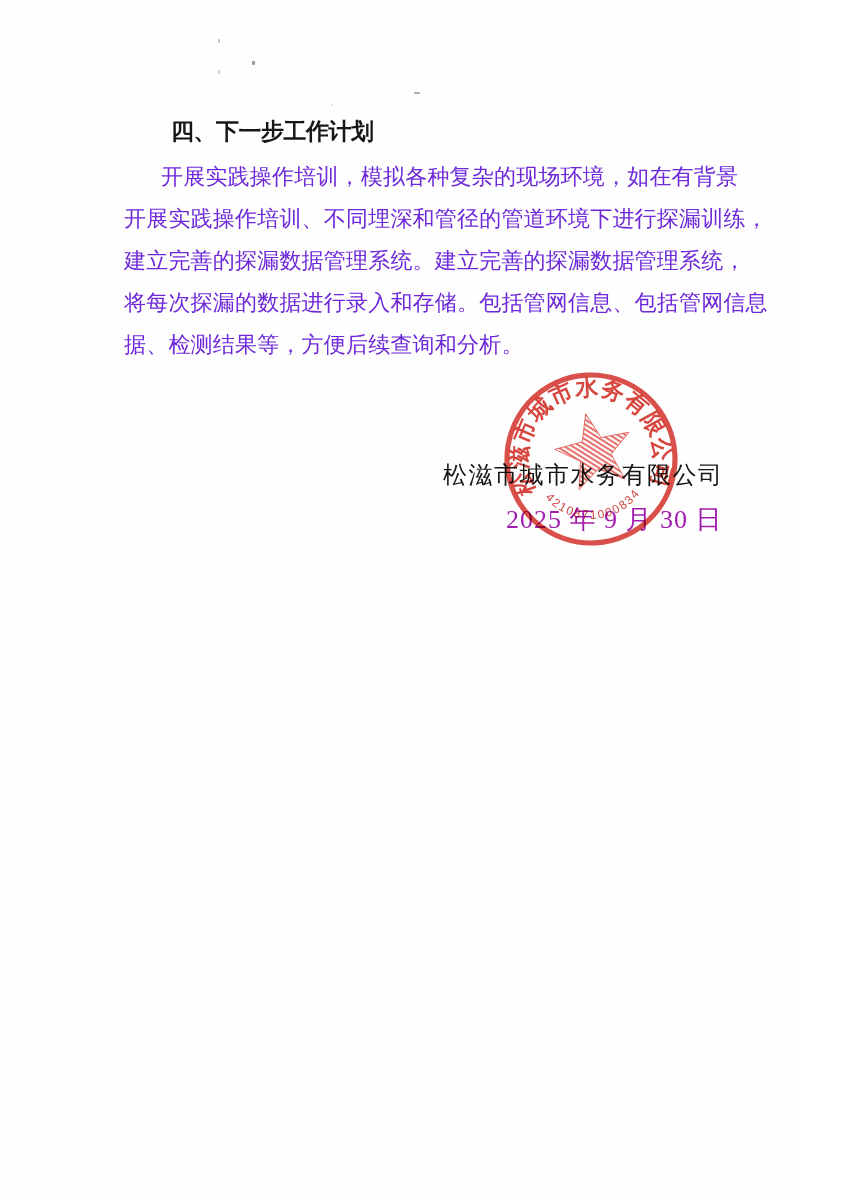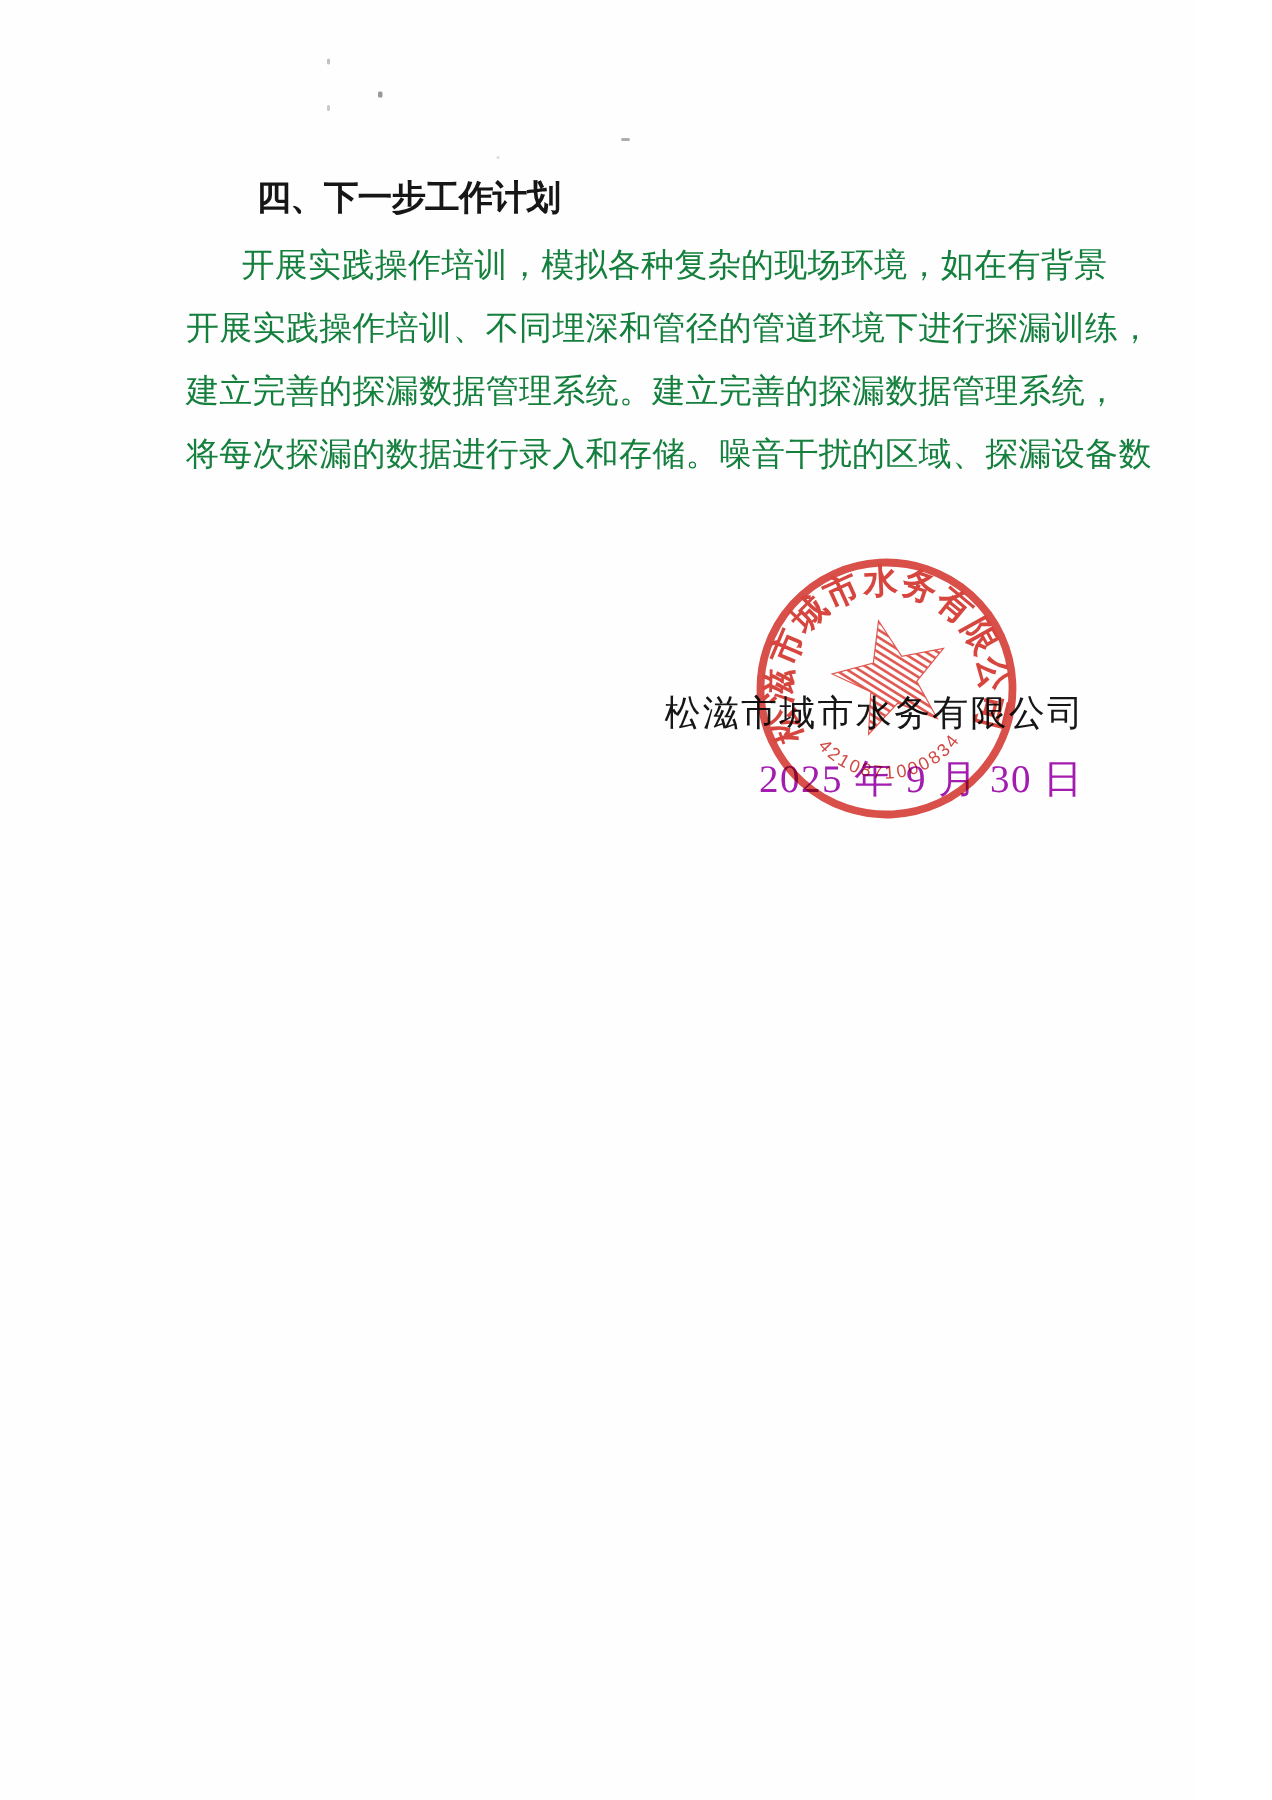--- a/index.html
+++ b/index.html
@@ -29,21 +29,21 @@
     white-space: nowrap;
   }
   .paragraph {
     position: absolute;
     left: 124px;
     top: 156px;
     width: 612px;
     font-size: 22px;
     line-height: 42px;
     letter-spacing: 0.2px;
-    color: #15803d;
+    color: #6d28d9;
   }
   .paragraph .line {
     white-space: nowrap;
     height: 42px;
   }
   .paragraph .line.indent {
     text-indent: 37px;
   }
   .sig-company {
     position: absolute;
@@ -98,21 +98,22 @@
   <div class="speck s3"></div>
   <div class="speck s4"></div>
   <div class="speck s5"></div>
 
   <div class="heading">四、下一步工作计划</div>
 
   <div class="paragraph">
     <div class="line indent">开展实践操作培训，模拟各种复杂的现场环境，如在有背景</div>
     <div class="line">开展实践操作培训、不同埋深和管径的管道环境下进行探漏训练，</div>
     <div class="line">建立完善的探漏数据管理系统。建立完善的探漏数据管理系统，</div>
-    <div class="line">将每次探漏的数据进行录入和存储。噪音干扰的区域、探漏设备数</div>
+    <div class="line">将每次探漏的数据进行录入和存储。包括管网信息、包括管网信息</div>
+    <div class="line">据、检测结果等，方便后续查询和分析。</div>
   </div>
 
   <div class="sig-company">松滋市城市水务有限公司</div>
   <div class="sig-date">2025 年 9 月 30 日</div>
 
   <div class="stamp">
     <svg width="202" height="202" viewBox="-101 -101 202 202" xmlns="http://www.w3.org/2000/svg">
       <defs>
         <pattern id="starHatch" width="4.2" height="4.2" patternUnits="userSpaceOnUse" patternTransform="rotate(-45)">
           <line x1="2.1" y1="0" x2="2.1" y2="4.2" stroke="#df463e" stroke-width="1.7"></line>

